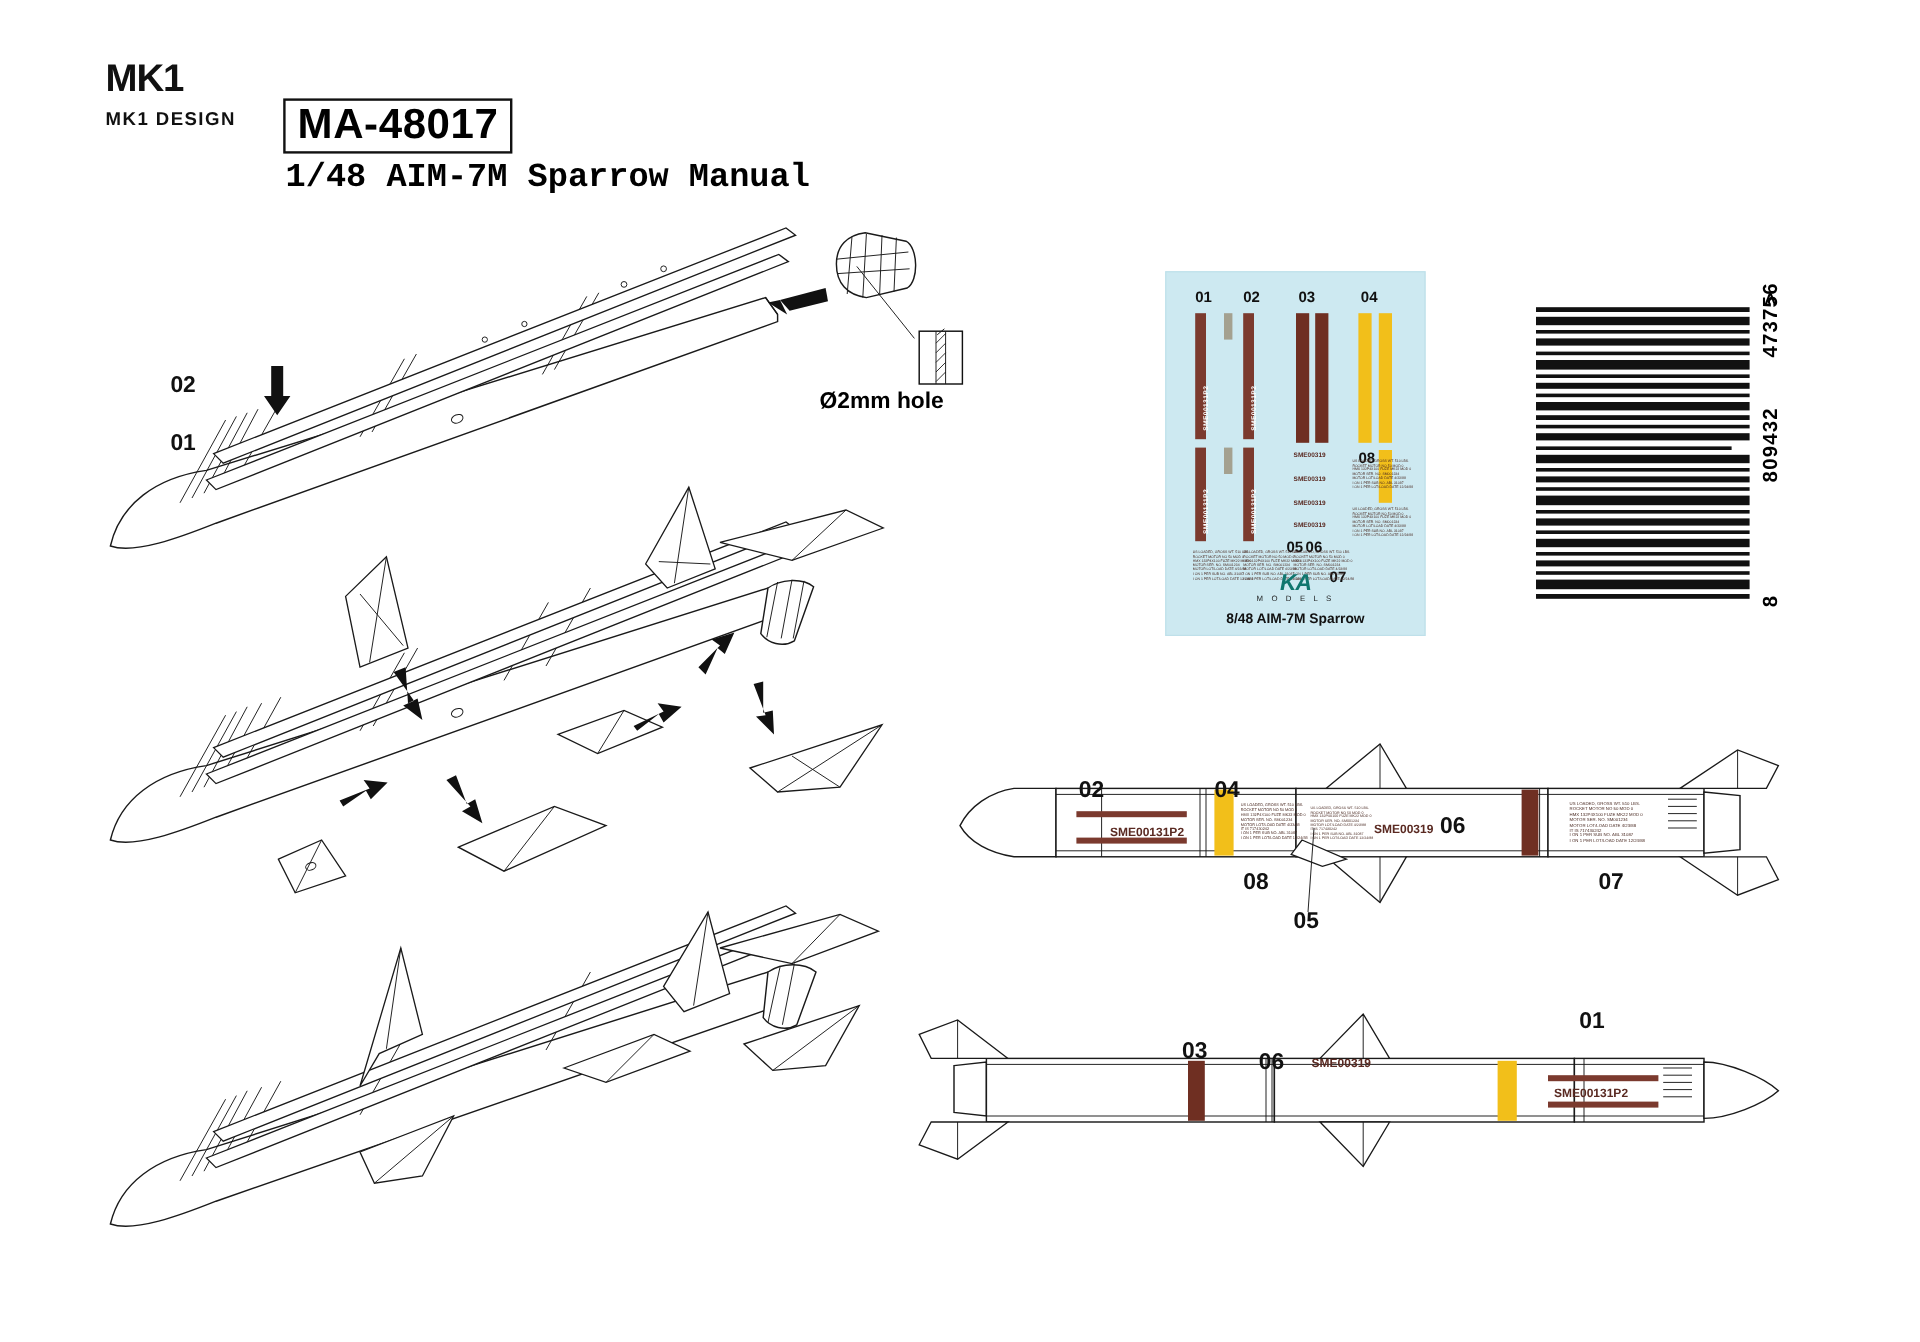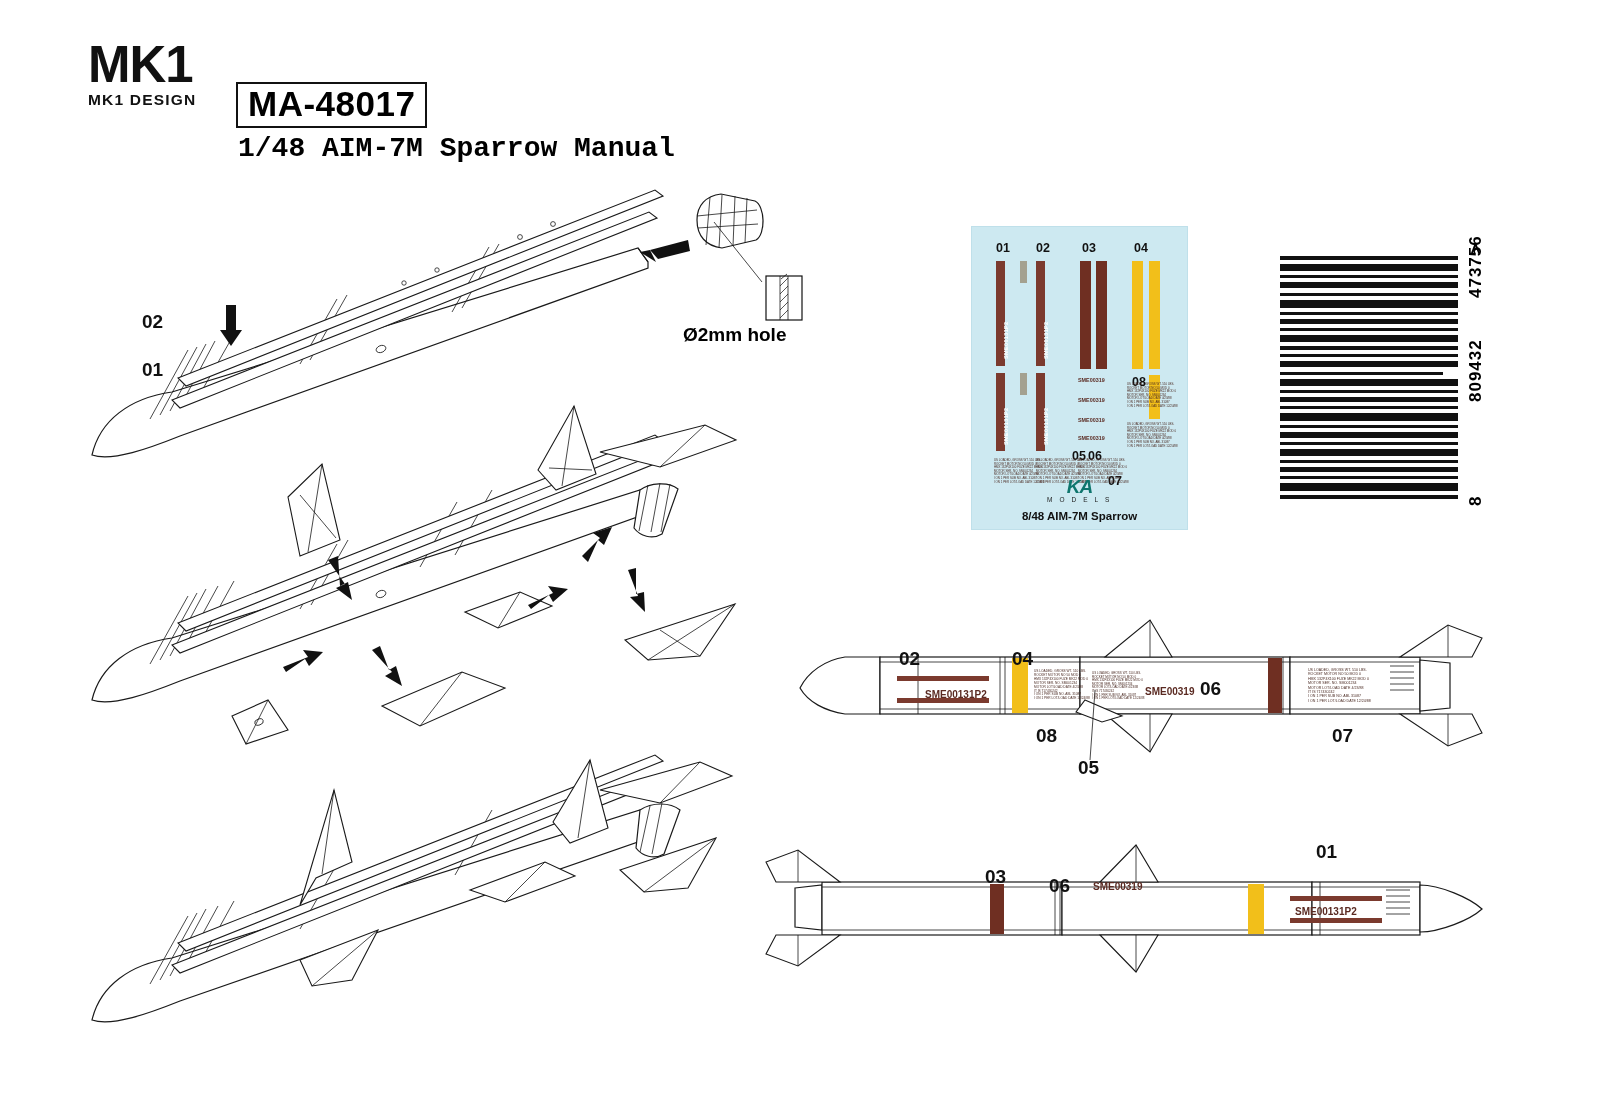--- a/index.html
+++ b/index.html
@@ -26,21 +26,21 @@
   }
   #logo-block {
     position: absolute;
     left: 0;
     top: 4px;
     width: 136px;
   }
   #logo-mark {
     font-family: "Liberation Sans", sans-serif;
     font-weight: bold;
-    font-size: 51px;
+    font-size: 32px;
     letter-spacing: -1px;
     line-height: 46px;
     color: #111;
   }
   #logo-sub {
     font-size: 15.5px;
     font-weight: bold;
     letter-spacing: 1.2px;
     color: #111;
     margin-top: 3px;

